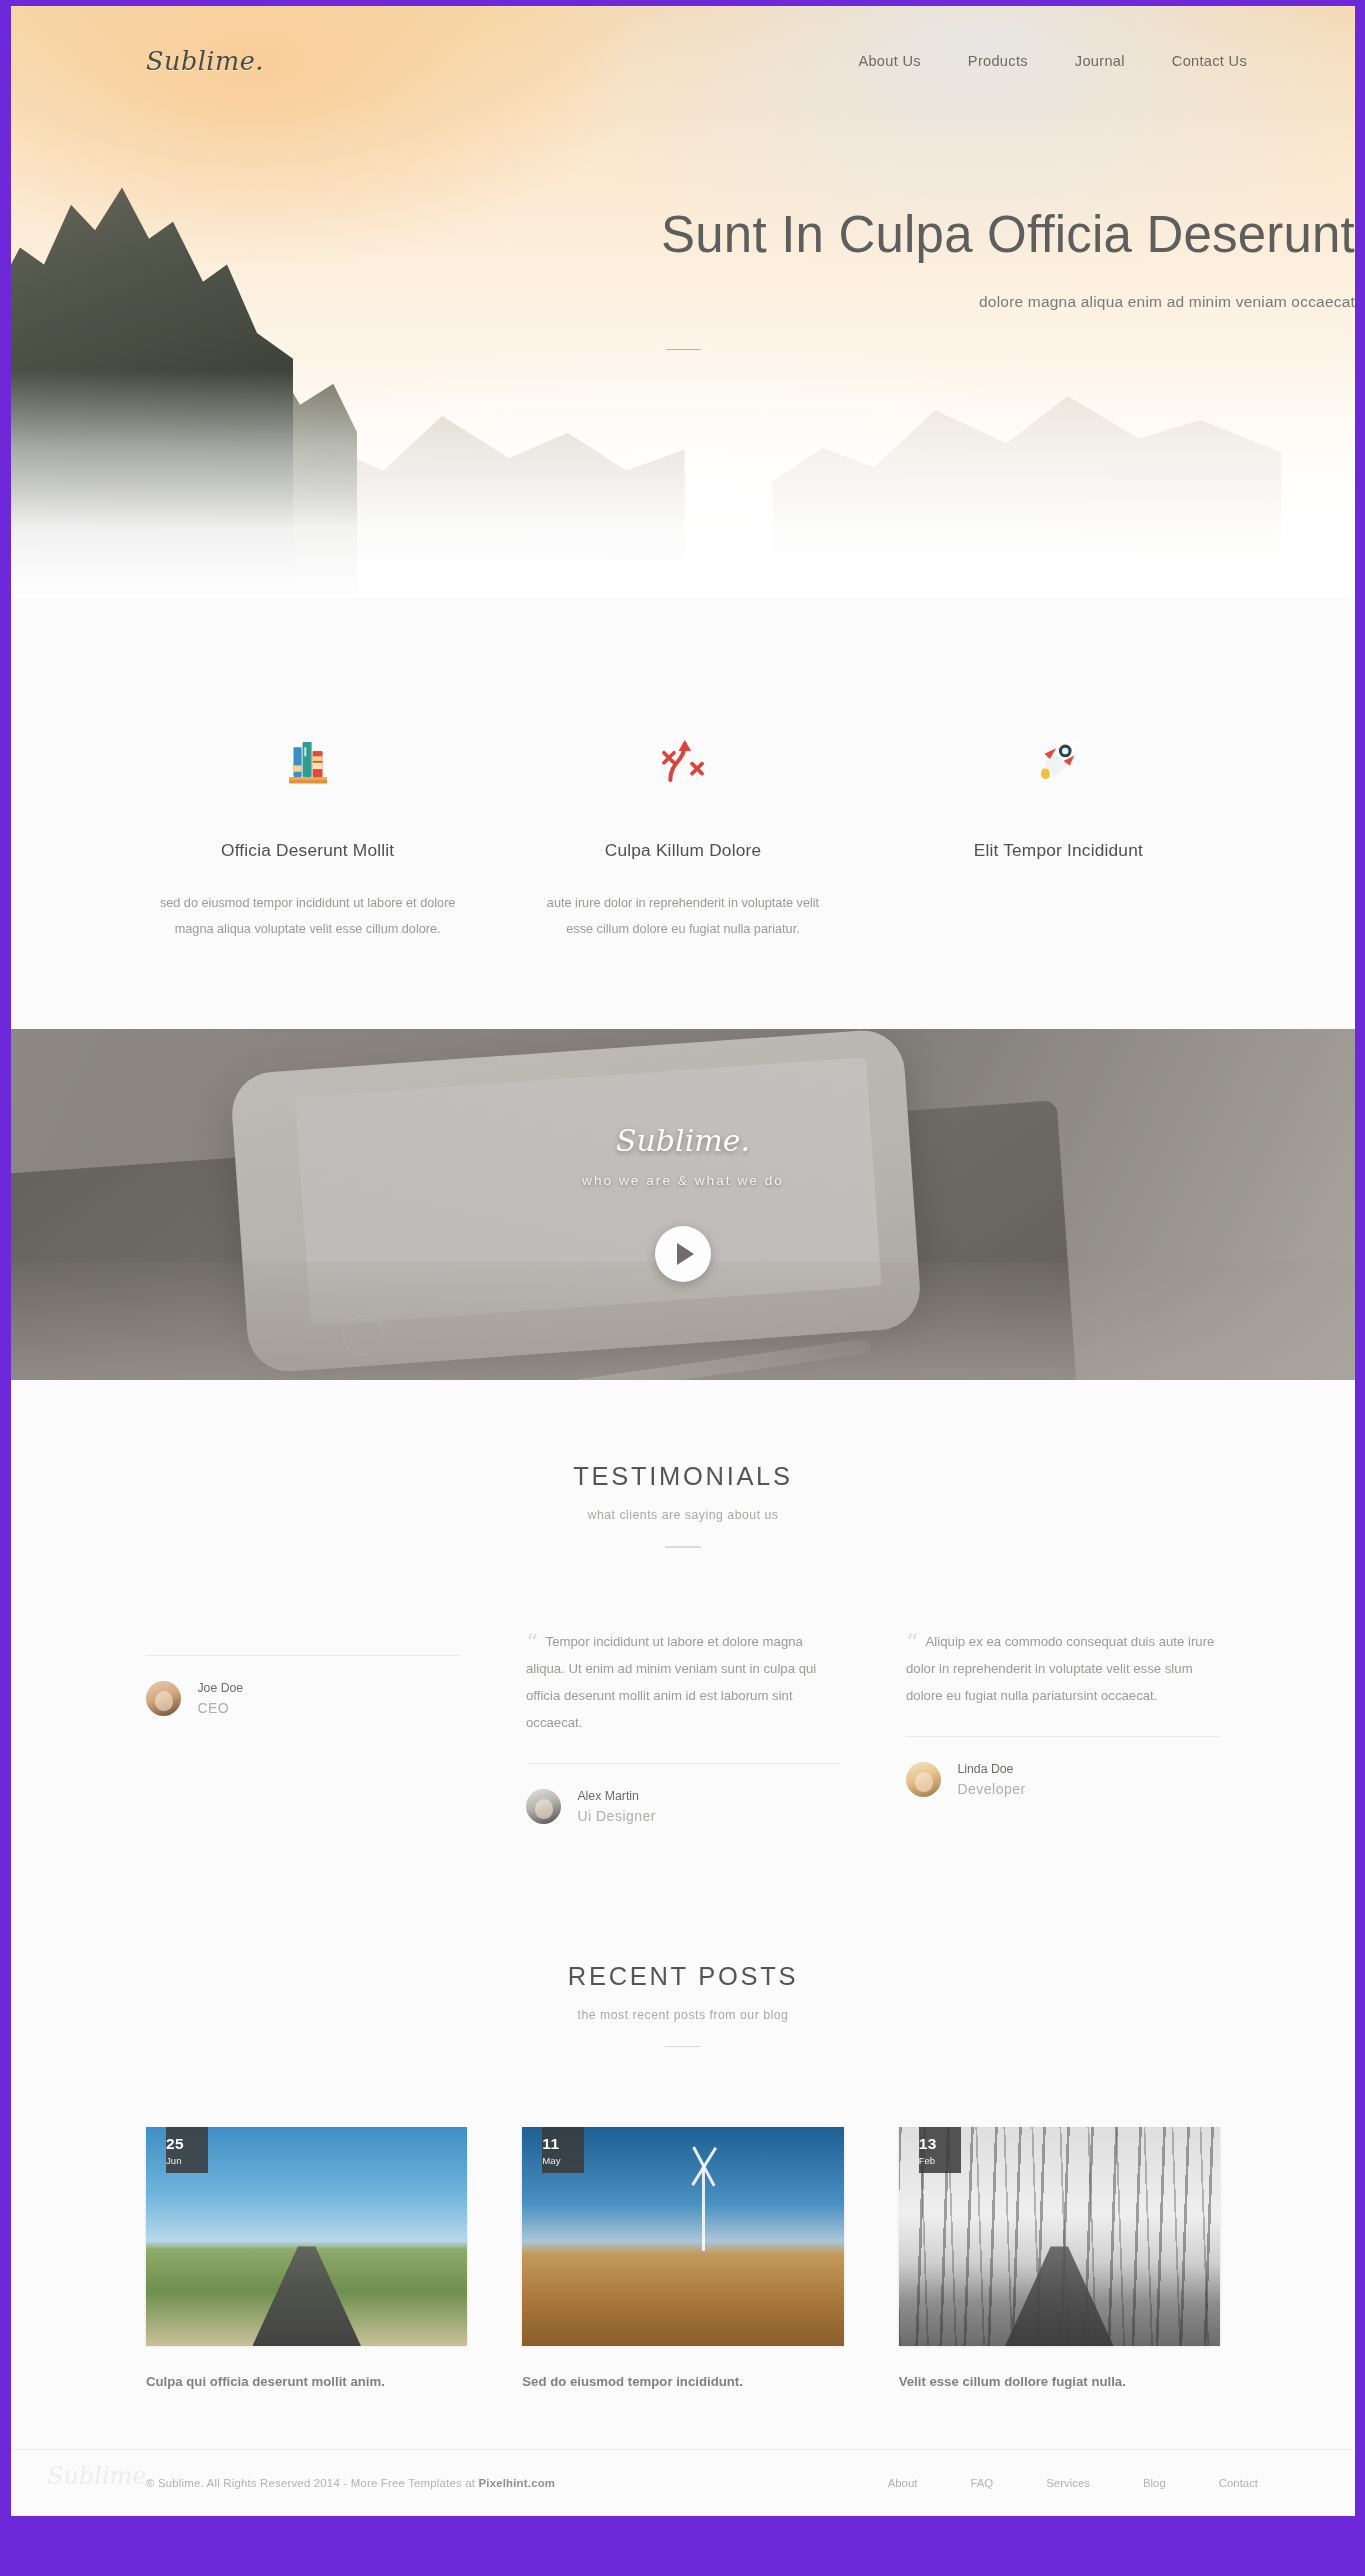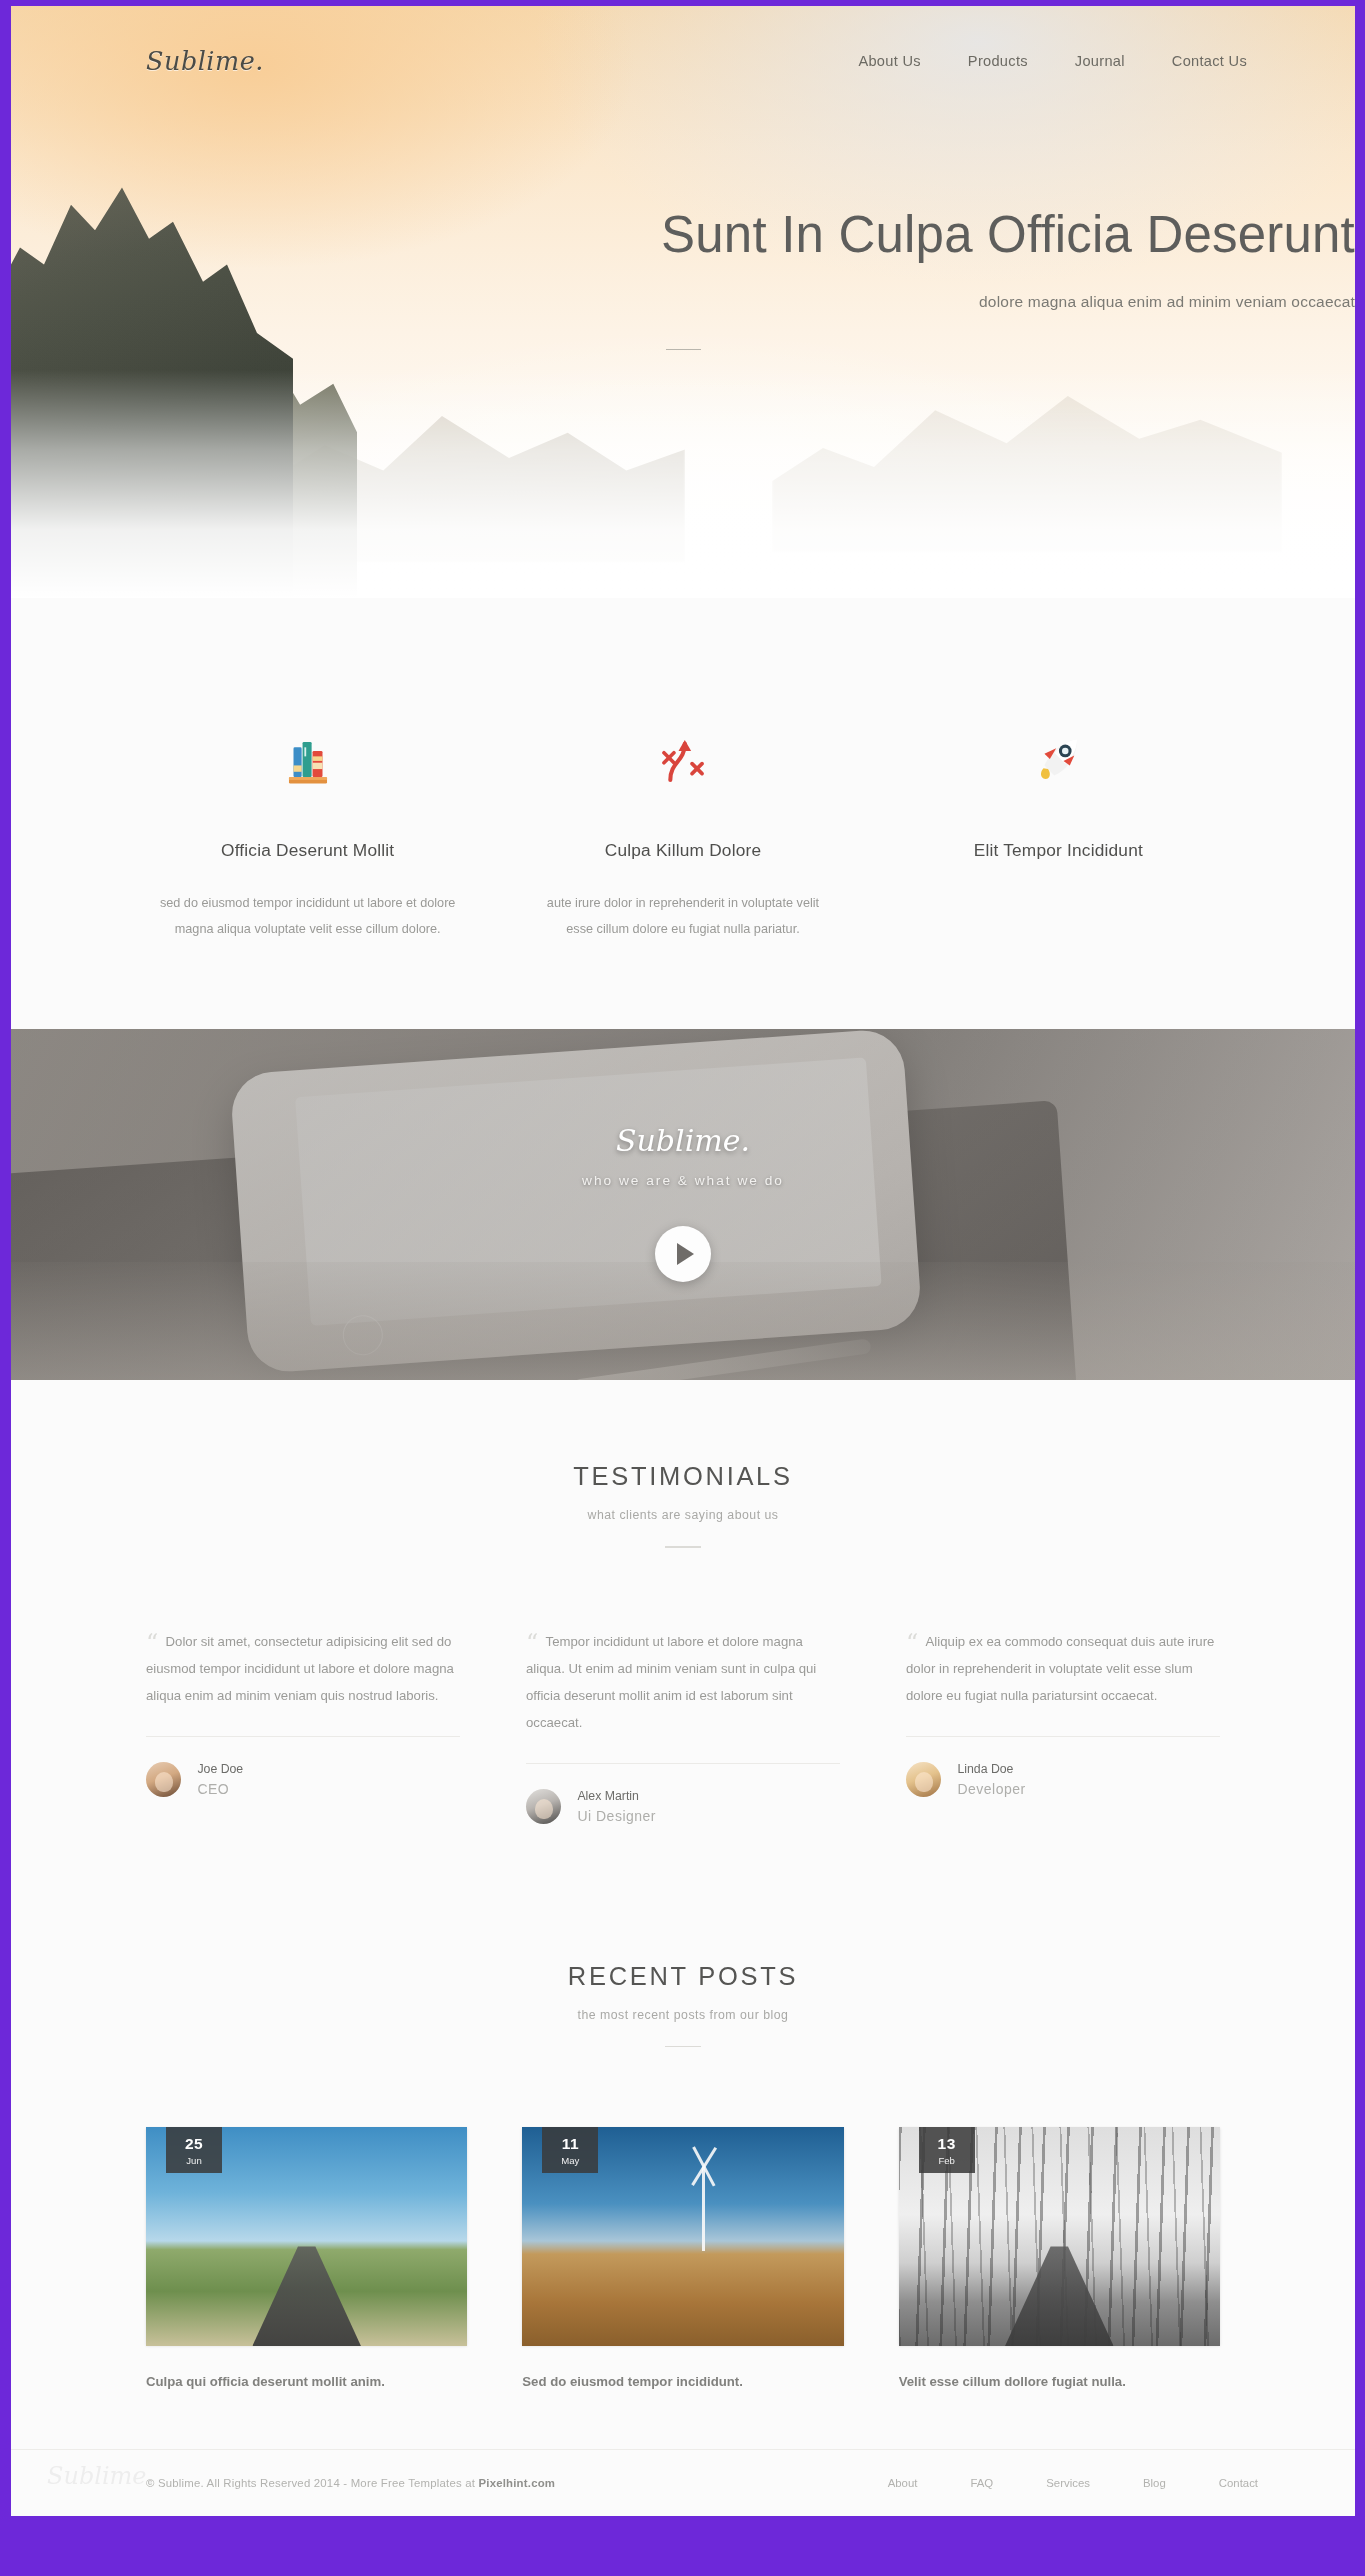--- a/index.html
+++ b/index.html
@@ -286,21 +286,21 @@
   }
   .th-windmill::before, .th-windmill::after {
     content:""; position:absolute; left:-20px; top:-1.8px; width:44px; height:2.7px;
     background:rgba(250,250,250,.9);
   }
   .th-windmill::after { transform:rotate(62deg); }
   .th-windmill::before { transform:rotate(-58deg); }
   .date-badge {
     position:absolute; left:20px; top:0;
     background:rgba(58,58,58,.86);
-    color:#fff; width:56px; padding:8.2px 0 7.3px; text-align:center;
+    color:#fff; width:42px; padding:8.2px 0 7.3px; text-align:left;
     line-height:1;
   }
   .date-badge .dd { font-size:15.5px; font-weight:700; letter-spacing:0.5px; }
   .date-badge .mm { font-size:9.6px; margin-top:4.6px; opacity:.92; }
   .post-title {
     margin-top:24px; font-size:13.2px; line-height:1.75; color:#81817e;
   }
 
   
   .footer {
@@ -429,23 +429,20 @@
     <section class="section testimonials">
       <div class="sec-head">
         <h2 class="sec-title">TESTIMONIALS</h2>
         <p class="sec-sub">what clients are saying about us</p>
         <div class="sec-rule"></div>
       </div>
 
       <div class="tcols">
 
         <div class="tcol">
-          <div class="quote-box">
-            <span class="qmark">“</span><span>Dolor sit amet, consectetur adipisicing elit sed do eiusmod tempor incididunt ut labore et dolore magna aliqua enim ad minim veniam quis nostrud laboris.</span>
-          </div>
           <div class="tdivider"></div>
           <div class="tauthor">
             <div class="avatar av1"></div>
             <div>
               <div class="tname">Joe Doe</div>
               <div class="trole">CEO</div>
             </div>
           </div>
         </div>
 

